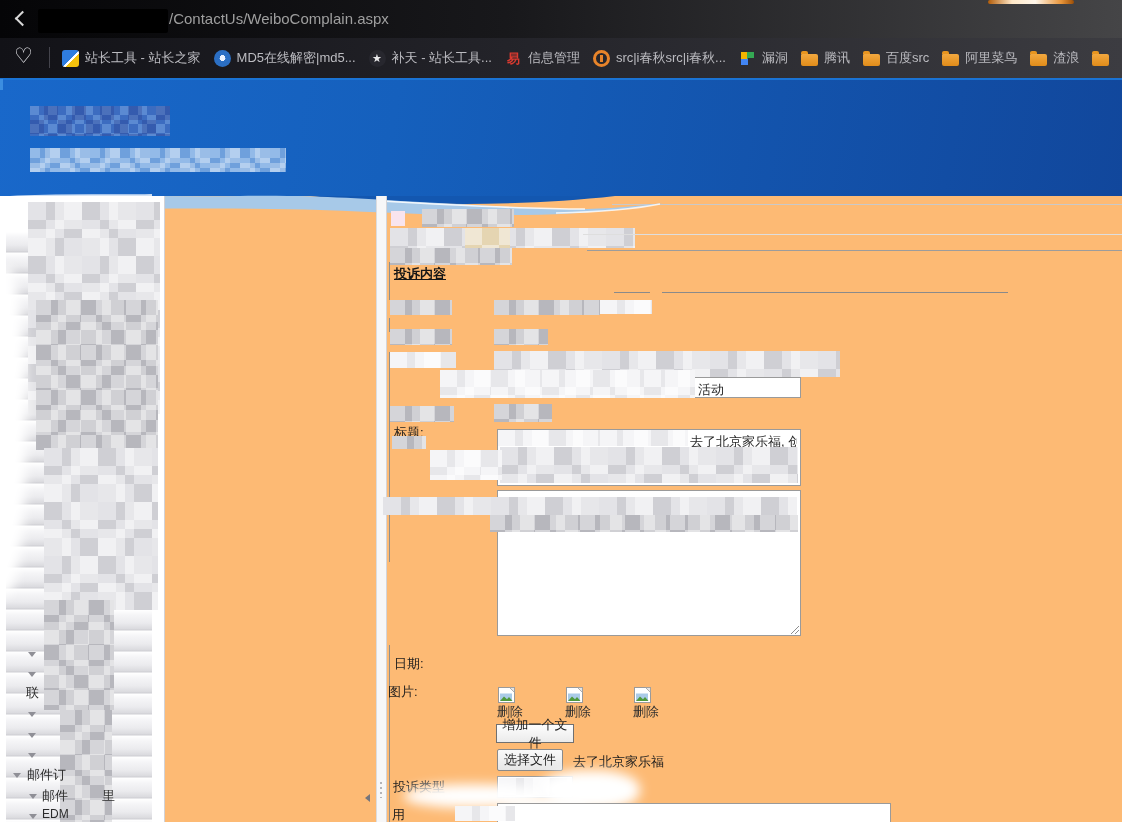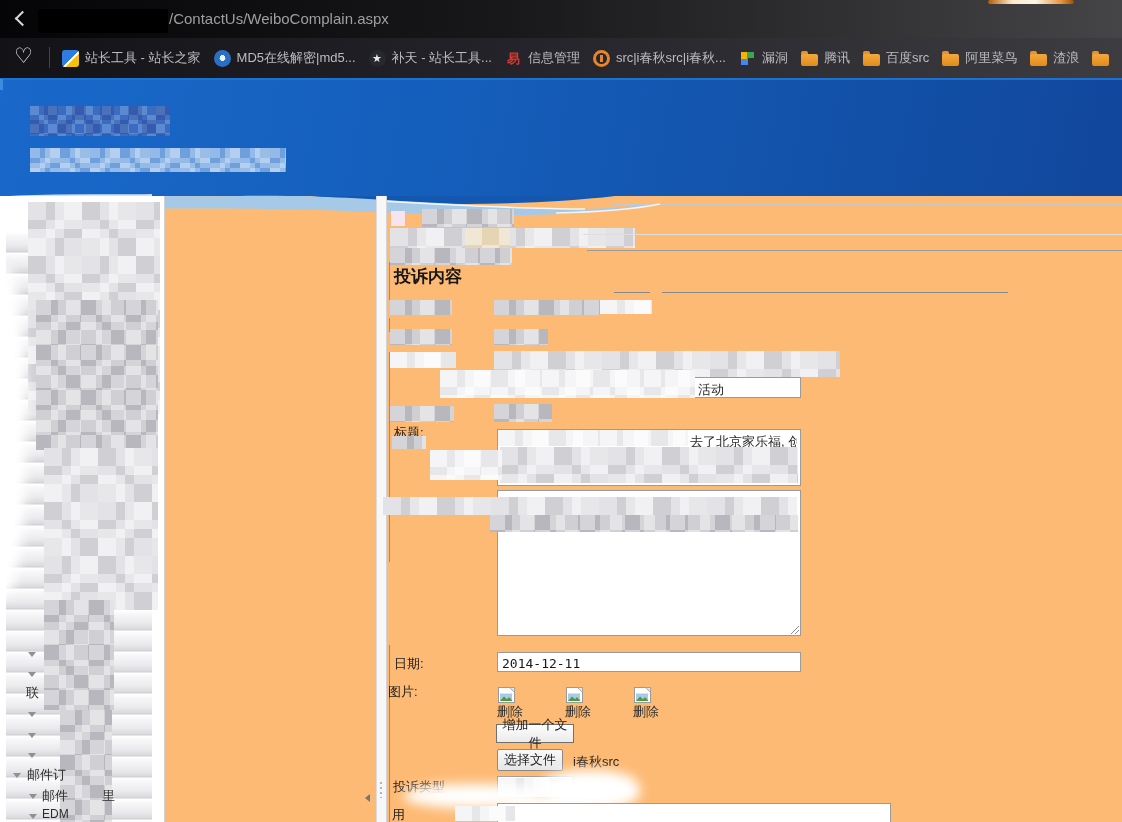--- a/index.html
+++ b/index.html
@@ -87,21 +87,21 @@
             border-left:1px solid #dcdcdе;border-left:1px solid #dcdcde;border-right:1px solid #d4d4d8;box-sizing:border-box;}
   .grip{left:380px;top:782px;width:2px;height:16px;
         background:repeating-linear-gradient(180deg,#b3b3b8 0 2px,transparent 2px 5px);}
   .split-arrow{left:365px;top:794px;width:0;height:0;
         border-top:4px solid transparent;border-bottom:4px solid transparent;border-right:5px solid #75757c;}
 
   
   .vline{width:1px;background:#8f8f8f;left:389px;}
   .hline{height:1px;}
   .lbl{font-size:13px;color:#1d1d1d;white-space:nowrap;}
-  .sec-title{font-size:17px;font-weight:bold;color:#161616;}
+  .sec-title{font-size:13px;font-weight:bold;color:#161616;text-decoration:underline;}
   .inputbox{background:#fff;border:1px solid #9a9a9a;box-sizing:border-box;}
   .frag{font-size:13px;color:#2a2a2a;white-space:nowrap;overflow:hidden;}
   .mono{font-family:"DejaVu Sans Mono","Liberation Mono",monospace;font-size:13px;color:#1a1a1a;}
   .rz{right:1px;bottom:1px;width:10px;height:10px;position:absolute;
       background:repeating-linear-gradient(135deg,transparent 0 2px,#8d8d8d 2px 3px);
       clip-path:polygon(100% 0,100% 100%,0 100%);}
   .btn{background:linear-gradient(180deg,#fdfdfd,#ebebeb);border:1px solid #707070;
        font-size:13px;color:#1d1d1d;text-align:center;box-sizing:border-box;
        display:flex;align-items:center;justify-content:center;}
   .btn-file{border:1px solid #8a8a8a;border-radius:2px;background:linear-gradient(180deg,#f9f9f9,#e6e6e6);}
@@ -255,23 +255,20 @@
   <div class="abs mz-lt" style="left:430px;top:450px;width:72px;height:30px;"></div>
   <div class="abs mz-lt" style="left:498px;top:430px;width:190px;height:16px;"></div>
 
   <div class="abs inputbox" style="left:497px;top:490px;width:304px;height:146px;">
     <div class="rz"></div>
   </div>
   <div class="abs mz" style="left:383px;top:497px;width:414px;height:18px;"></div>
   <div class="abs mz-dk" style="left:490px;top:515px;width:308px;height:17px;"></div>
 
   <div class="abs lbl" style="left:394px;top:655px;">日期:</div>
-  <div class="abs inputbox" style="left:497px;top:652px;width:304px;height:20px;">
-    <div class="mono" style="position:absolute;left:4px;top:3px;">2014-12-11</div>
-  </div>
 
   <div class="abs lbl" style="left:388px;top:683px;">图片:</div>
   <svg class="abs" style="left:497px;top:685px;" width="20" height="20" viewBox="0 0 20 20">
       <rect x="1.5" y="2.5" width="16" height="15" fill="#fff" stroke="#9a9a9a"></rect>
       <rect x="3" y="8.5" width="12" height="7.5" fill="#aacbe8"></rect>
       <path d="M3 16 l4-4.5 3 2.8 2-2.3 3.5 4z" fill="#4f9a3c"></path>
       <path d="M12.5 2.5 h5 v5 z" fill="#e6e6e6" stroke="#9a9a9a" stroke-width="0.8"></path>
     </svg>
   <svg class="abs" style="left:565px;top:685px;" width="20" height="20" viewBox="0 0 20 20">
       <rect x="1.5" y="2.5" width="16" height="15" fill="#fff" stroke="#9a9a9a"></rect>
@@ -285,21 +282,21 @@
       <path d="M3 16 l4-4.5 3 2.8 2-2.3 3.5 4z" fill="#4f9a3c"></path>
       <path d="M12.5 2.5 h5 v5 z" fill="#e6e6e6" stroke="#9a9a9a" stroke-width="0.8"></path>
     </svg>
   <div class="abs dellink" style="left:497px;top:703px;">删除</div>
   <div class="abs dellink" style="left:565px;top:703px;">删除</div>
   <div class="abs dellink" style="left:633px;top:703px;">删除</div>
 
   <div class="abs btn" style="left:496px;top:724px;width:78px;height:19px;">增加一个文件</div>
 
   <div class="abs btn btn-file" style="left:497px;top:749px;width:66px;height:22px;">选择文件</div>
-  <div class="abs lbl" style="left:573px;top:753px;">i春秋src</div>
+  <div class="abs lbl" style="left:573px;top:753px;">去了北京家乐福</div>
 
   <div class="abs lbl" style="left:393px;top:778px;">投诉类型</div>
   <div class="abs inputbox" style="left:497px;top:776px;width:76px;height:22px;"></div>
   <div class="abs mz-lt" style="left:499px;top:778px;width:72px;height:18px;"></div>
 
   <div class="abs blob" style="left:540px;top:770px;width:100px;height:40px;"></div>
   <div class="abs blob" style="left:404px;top:784px;width:140px;height:24px;"></div>
   <div class="abs blob" style="left:500px;top:796px;width:90px;height:26px;"></div>
 
   <div class="abs lbl" style="left:392px;top:806px;">用</div>

